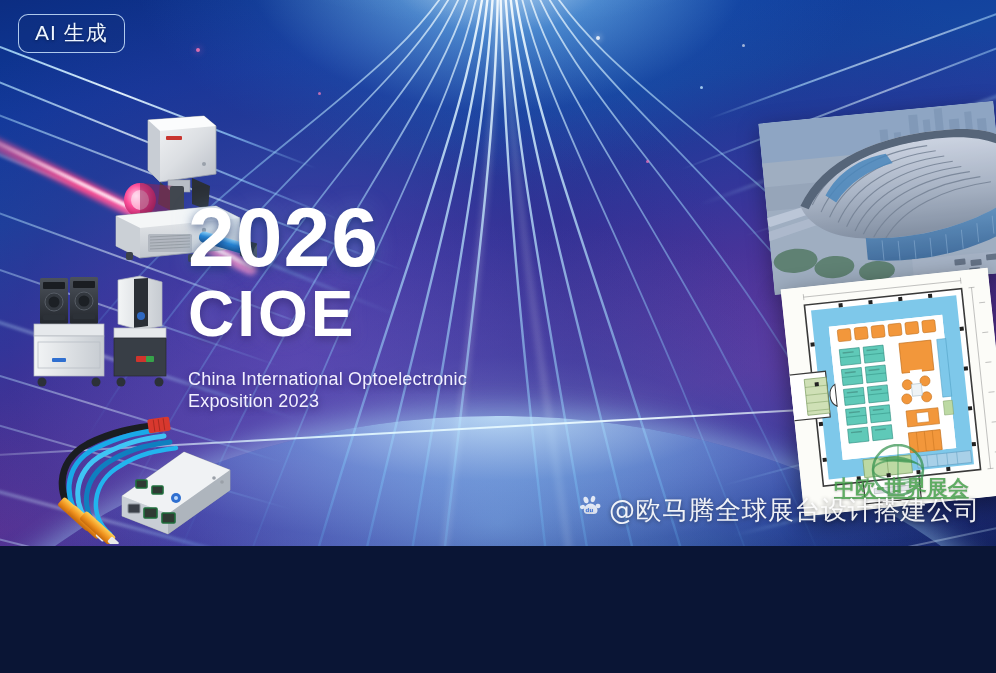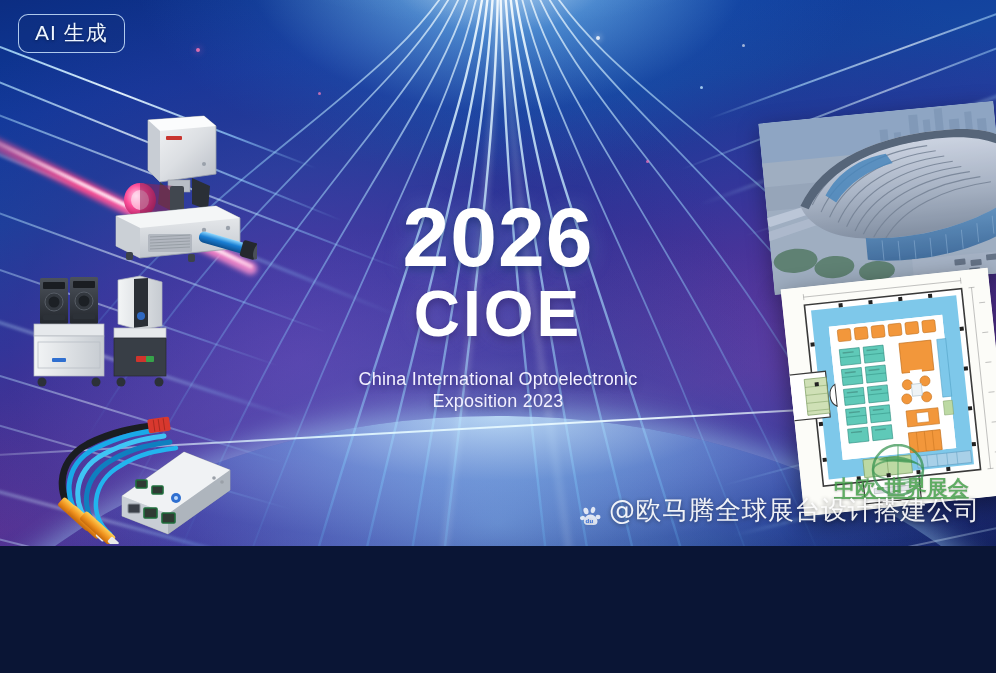--- a/index.html
+++ b/index.html
@@ -63,21 +63,21 @@
     position:absolute; left:18px; top:14px; padding:6px 16px 7px;
     border:1.6px solid rgba(205,228,255,.85); border-radius:10px;
     color:#eef6ff; font-size:21px; letter-spacing:1px; line-height:1.15;
     background:rgba(18,48,120,.30); text-shadow:0 1px 3px rgba(0,0,0,.4);
     font-family:"Liberation Sans","DejaVu Sans",sans-serif;
   }
 
   
   .title-block {
     position:absolute; left:50%; transform:translateX(-50%);
-    top:196px; width:620px; text-align:center; z-index:8;
+    top:196px; width:620px; text-align:left; z-index:8;
   }
   .t-year {
     font-size:84px; font-weight:bold; color:#fff; line-height:.98;
     letter-spacing:1px; text-shadow:0 3px 10px rgba(8,30,90,.55), 0 0 22px rgba(150,210,255,.35);
     font-family:"Liberation Sans",sans-serif;
   }
   .t-cn {
     font-size:74px; font-weight:bold; color:#fff; line-height:1.06;
     letter-spacing:2px; margin-top:2px;
     text-shadow:0 3px 10px rgba(20,20,80,.55), 0 0 20px rgba(170,200,255,.3);
@@ -111,21 +111,21 @@
   
   .equip { position:absolute; z-index:6; }
   .eq-laser { left:92px; top:112px; width:165px; height:150px; }
   .eq-racks { left:22px; top:272px; width:200px; height:122px; }
   .eq-fiber { left:18px; top:412px; width:220px; height:132px; }
 
   
   .wm-text {
     position:absolute; right:16px; bottom:18px; z-index:12;
     font-size:26px; color:rgba(255,255,255,.92); letter-spacing:.5px;
-    display:flex; align-items:flex-end; gap:6px;
+    display:flex; align-items:flex-start; gap:6px;
     text-shadow:0 1px 4px rgba(0,0,0,.45);
     font-family:"DejaVu Sans","Liberation Sans",sans-serif;
   }
   .baidu-paw {
     width:24px; height:24px; position:relative; display:inline-block;
     opacity:.9;
   }
   .wm-logo {
     position:absolute; right:20px; bottom:40px; z-index:11;
     width:150px; height:62px; opacity:.82;

